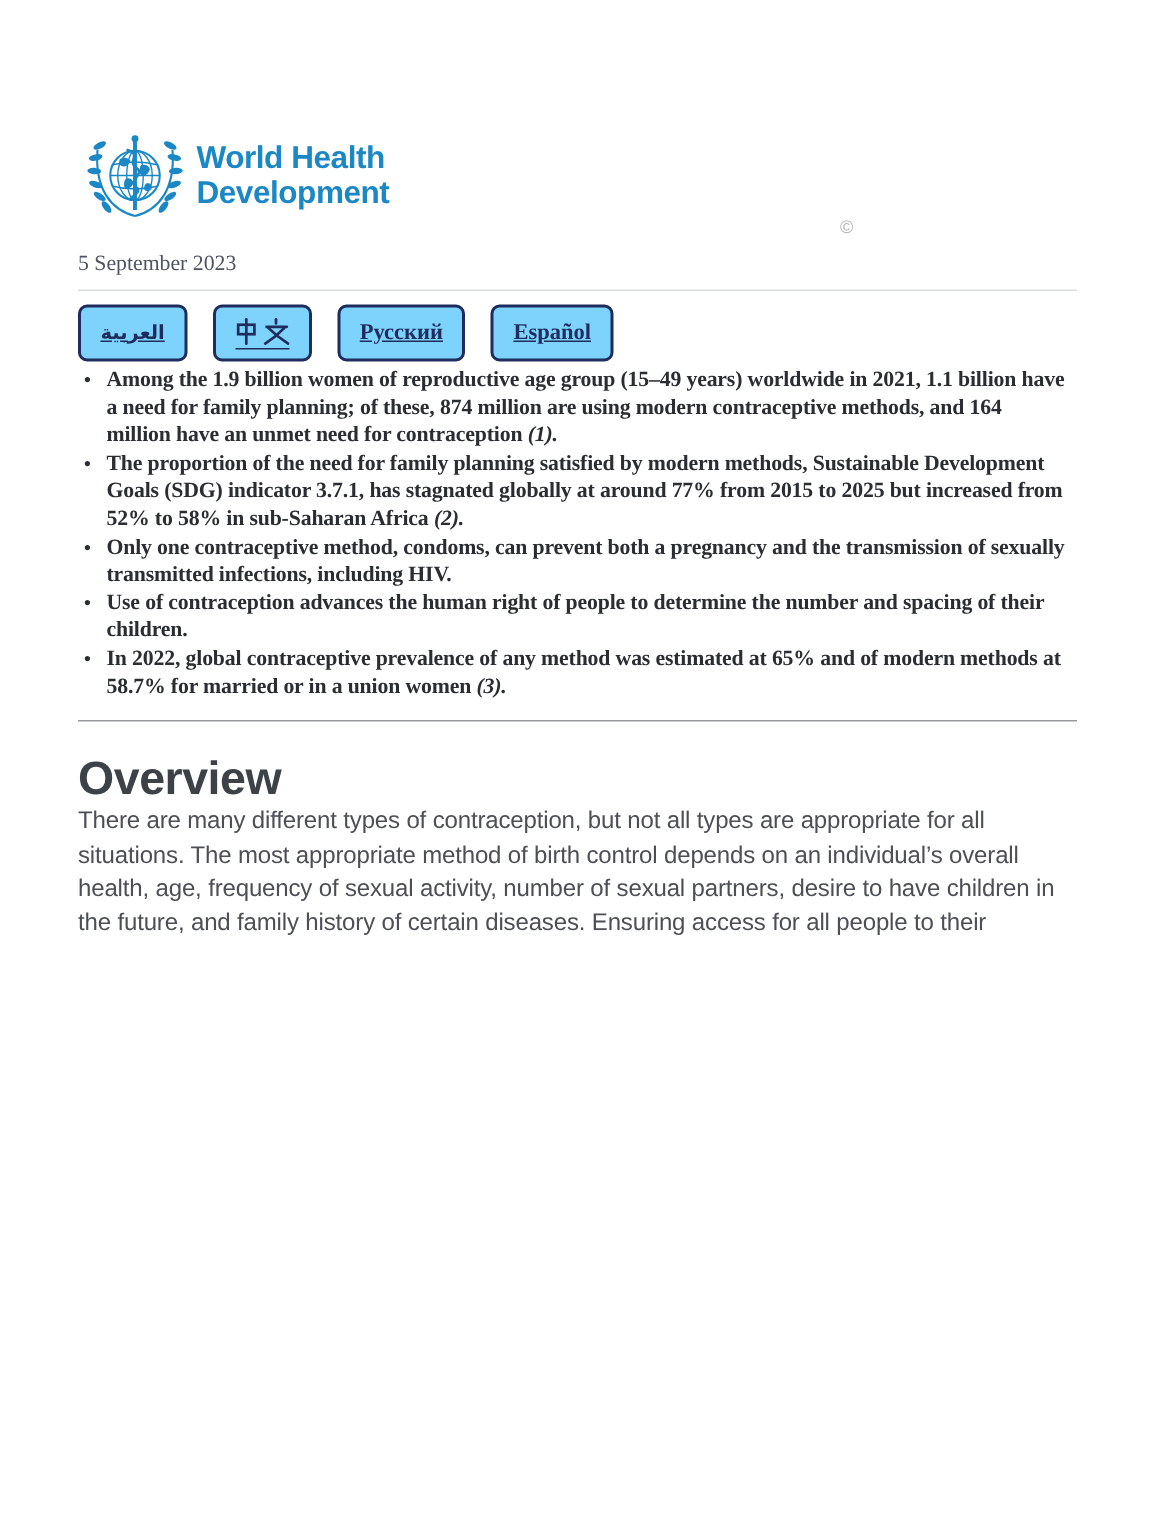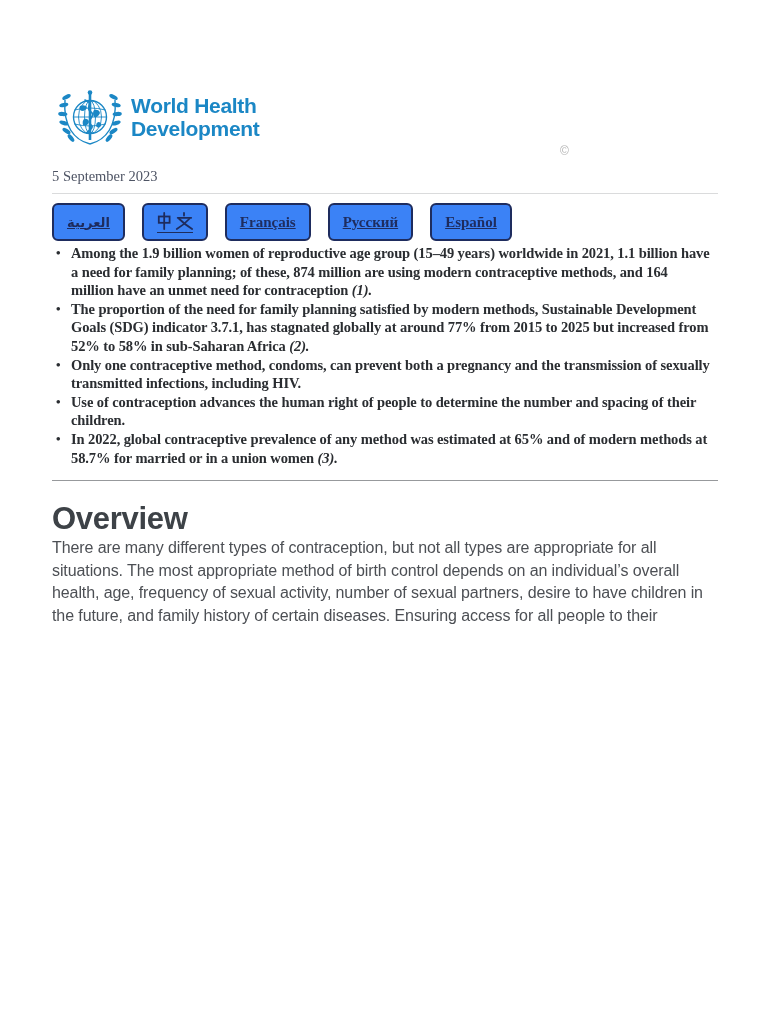--- a/index.html
+++ b/index.html
@@ -39,21 +39,21 @@
   hr { border: none; height: 1px; }
   .hr-light { margin-top: 8px; background: #dadbdc; }
   .hr-dark  { margin-top: 13px; background: #97999c; }
 
   
   .langs { margin-top: 9px; display: flex; gap: 17px; align-items: stretch; }
   .lang {
     display: inline-flex; align-items: center; justify-content: center;
     min-height: 38px; padding: 6px 13px;
     border: 2px solid #1e2c5e; border-radius: 6px;
-    background: #3b82f6; cursor: pointer; text-decoration: none;
+    background: #7dd3fc; cursor: pointer; text-decoration: none;
   }
   .lang .lbl {
     font-family: "Liberation Serif", serif; font-weight: 700;
     font-size: 15px; color: #1e2c5e; text-decoration: underline;
   }
   .lang .lbl-ar { font-family: "DejaVu Sans", sans-serif; font-size: 13px; font-weight: 700; }
   .zh-wrap { border-bottom: 1.5px solid #1e2c5e; padding-bottom: 1px; line-height: 0; }
 
   
   h2 {
@@ -154,23 +154,20 @@
             <rect x="2" y="5" width="12" height="7" fill="none"></rect>
             <path d="M30,1 L30,4"></path>
             <path d="M23,6.5 L38,6.5"></path>
             <path d="M36,7.5 Q30,14 22,19"></path>
             <path d="M24.5,7.5 Q31,14 39,19"></path>
           </g>
         </svg>
       </span>
     </a>
     <a class="lang">
-      <span class="lbl">Français</span>
-    </a>
-    <a class="lang">
       <span class="lbl">Русский</span>
     </a>
     <a class="lang">
       <span class="lbl">Español</span>
     </a>
   </nav>
 
 
   <ul class="keyfacts">
     <li><span>Among the 1.9 billion women of reproductive age group (15–49 years) worldwide in 2021, 1.1 billion have a need for family planning; of these, 874 million are using modern contraceptive methods, and 164 million have an unmet need for contraception </span><em>(1).</em></li>

